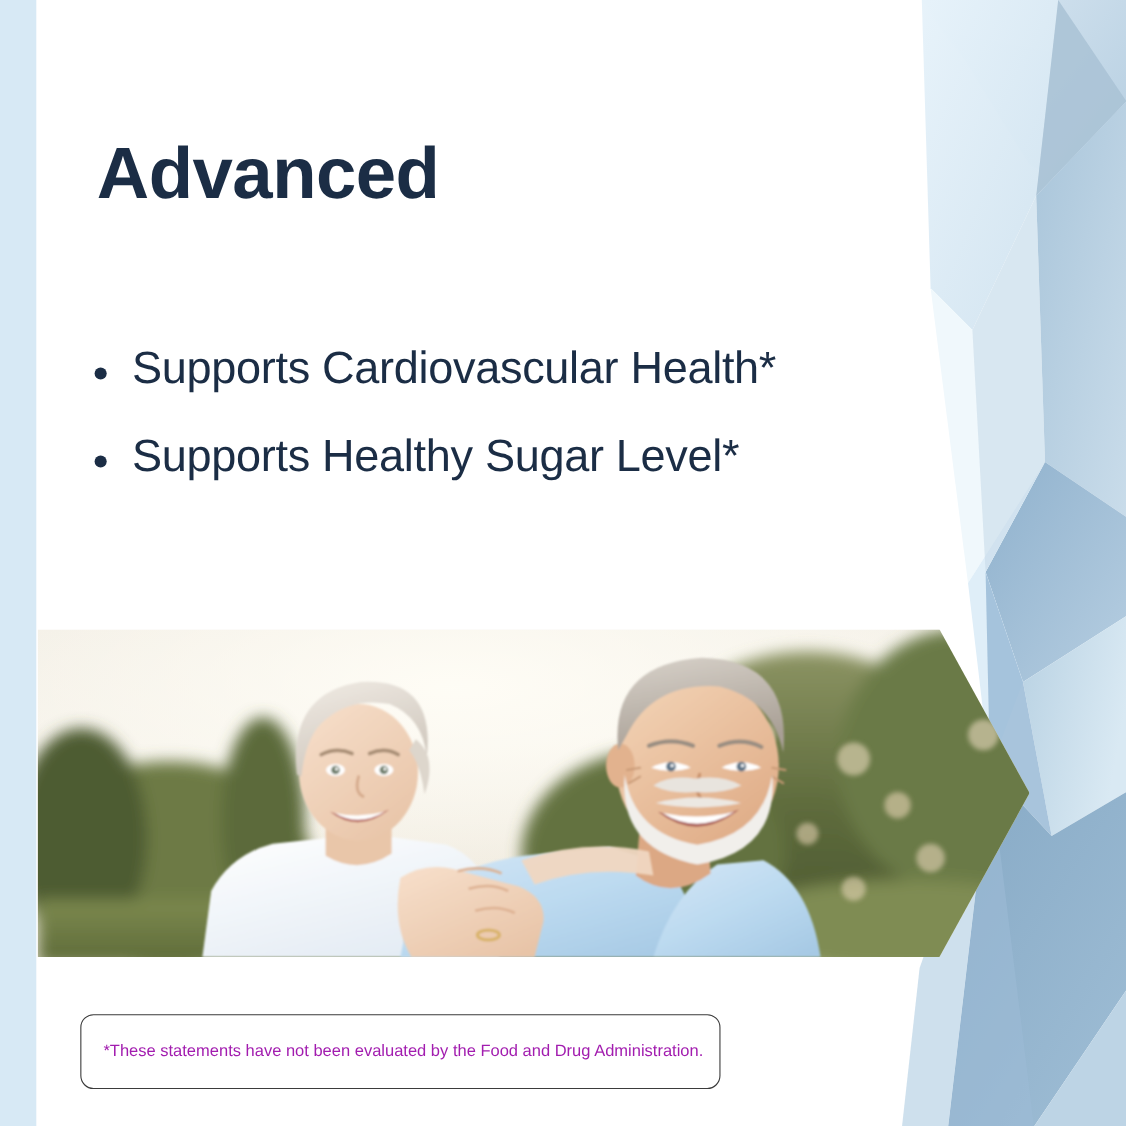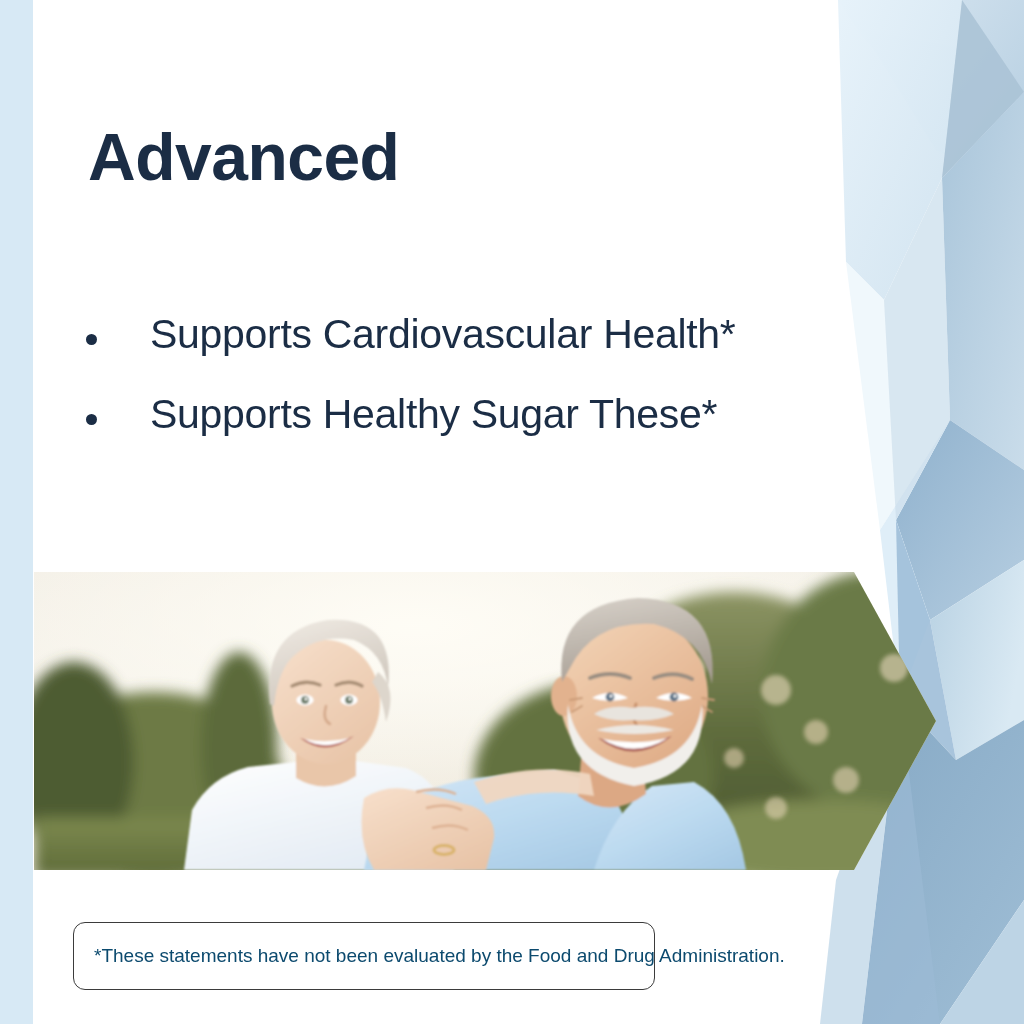--- a/index.html
+++ b/index.html
@@ -69,21 +69,20 @@
     margin-top:22px;
     margin-right:23px;
   }
   .bullet-text {
     font-size:41px;
     font-weight:400;
     line-height:1.12;
     color:#1b2d45;
     letter-spacing:-0.3px;
     white-space:nowrap;
-    margin-left:30px;
   }
 
   
   #photo-band {
     position:absolute;
     left:34px; top:572px;
     width:902px; height:298px;
     overflow:hidden;
     -webkit-clip-path: polygon(0 0, 820px 0, 902px 149px, 820px 298px, 0 298px);
     clip-path: polygon(0 0, 820px 0, 902px 149px, 820px 298px, 0 298px);
@@ -97,23 +96,23 @@
     width:582px; height:68px;
     border:1.6px solid #3b3b3b;
     border-radius:12px;
     background:#ffffff;
     display:flex;
     flex-direction:column;
     justify-content:center;
     padding:0 20px;
   }
   .disc-line {
-    font-size:19px;
+    font-size:15px;
     line-height:1.42;
-    color:#0c4a6e;
+    color:#a21caf;
     white-space:nowrap;
   }
 </style>
 </head>
 <body>
 
 <div id="canvas">
 
   <svg id="poly-bg" viewBox="0 0 1024 1024" preserveAspectRatio="none" aria-hidden="true">
     <defs>
@@ -176,21 +175,21 @@
     <div class="h-line">Advanced</div>
   </div>
 
   <ul id="benefits">
     <li>
       <span class="bullet-dot"></span>
       <span class="bullet-text">Supports Cardiovascular Health*</span>
     </li>
     <li>
       <span class="bullet-dot"></span>
-      <span class="bullet-text">Supports Healthy Sugar These*</span>
+      <span class="bullet-text">Supports Healthy Sugar Level*</span>
     </li>
   </ul>
 
   <div id="photo-band">
     <svg id="photo-svg" viewBox="0 0 902 298" preserveAspectRatio="xMidYMid slice" aria-hidden="true">
       <defs>
         <linearGradient id="sky" x1="0" y1="0" x2="0.3" y2="1">
           <stop offset="0" stop-color="#f3efe6"></stop>
           <stop offset="0.45" stop-color="#f7f4ec"></stop>
           <stop offset="1" stop-color="#efe9dc"></stop>

